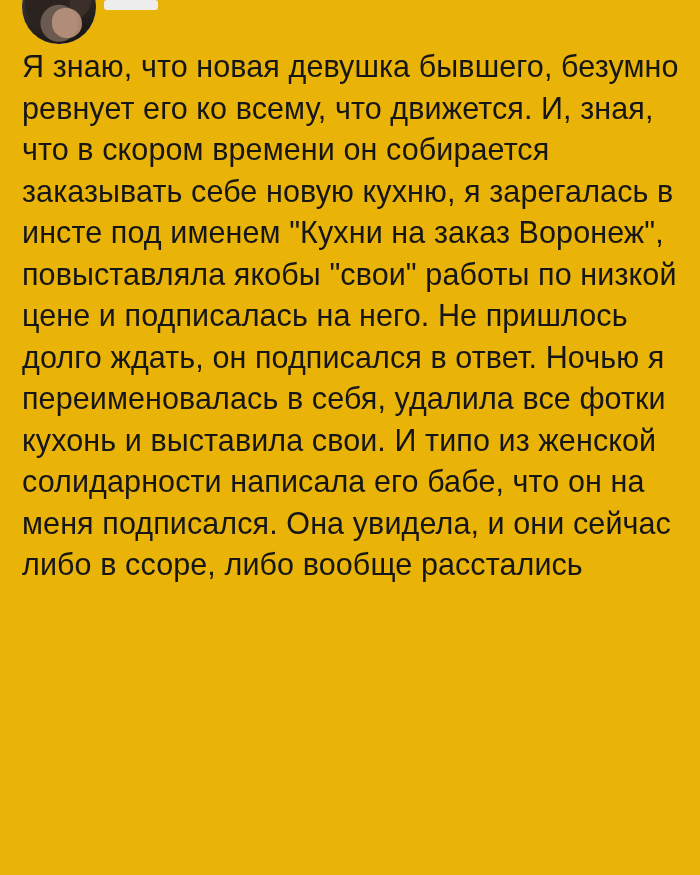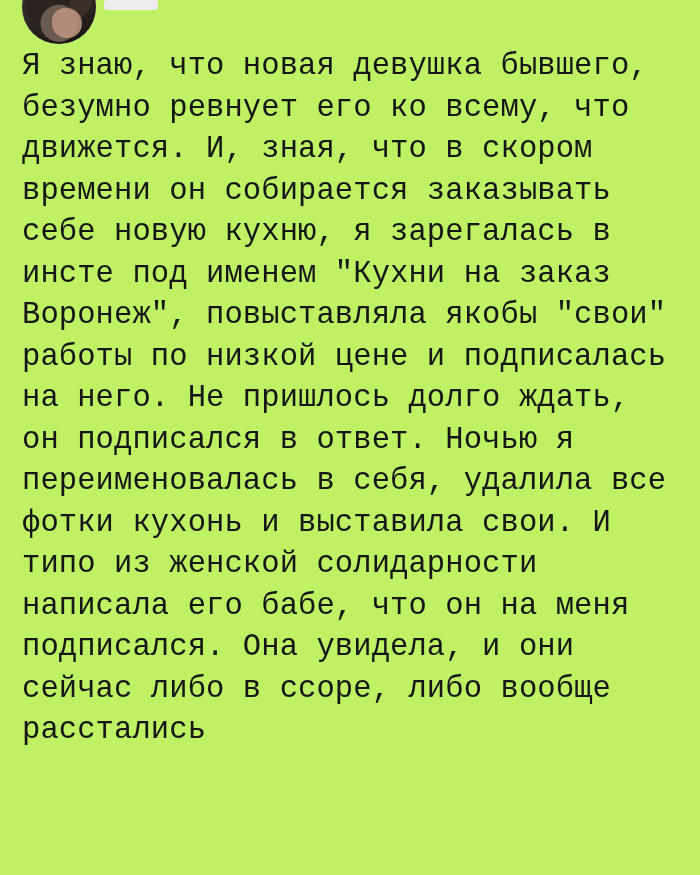--- a/index.html
+++ b/index.html
@@ -11,23 +11,22 @@
     width: 700px;
     height: 875px;
     overflow: hidden;
     font-family: "Liberation Sans", sans-serif;
     color: #1a1a1a;
   }
   .post {
     position: relative;
     width: 700px;
     height: 875px;
-    background: #bef264;
+    background: #eab308;
     box-sizing: border-box;
-    font-family: Liberation Mono, monospace;
   }
   .post-header {
     position: relative;
     height: 46px;
     padding-left: 22px;
     box-sizing: border-box;
     overflow: hidden;
   }
   .avatar {
     position: absolute;

